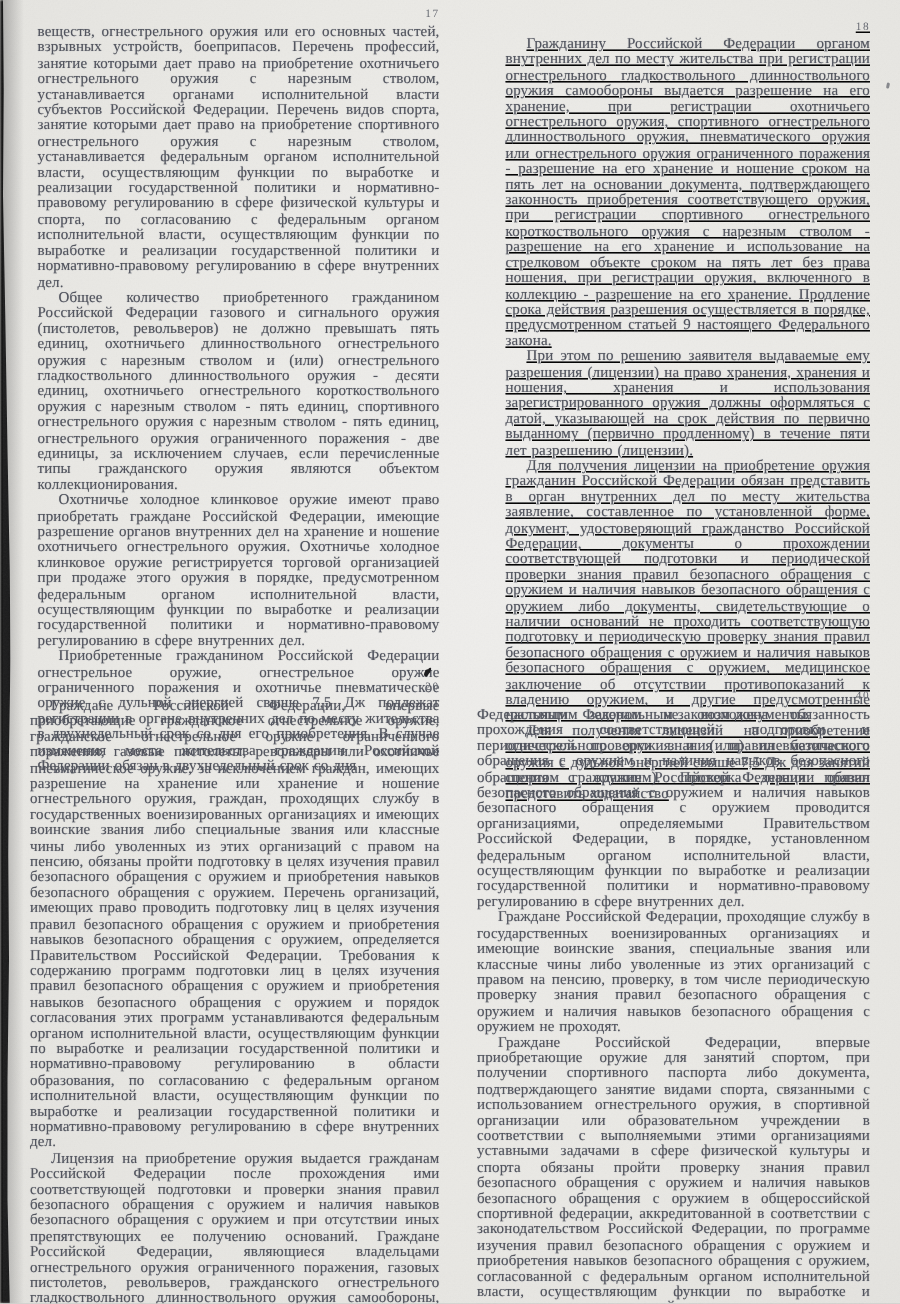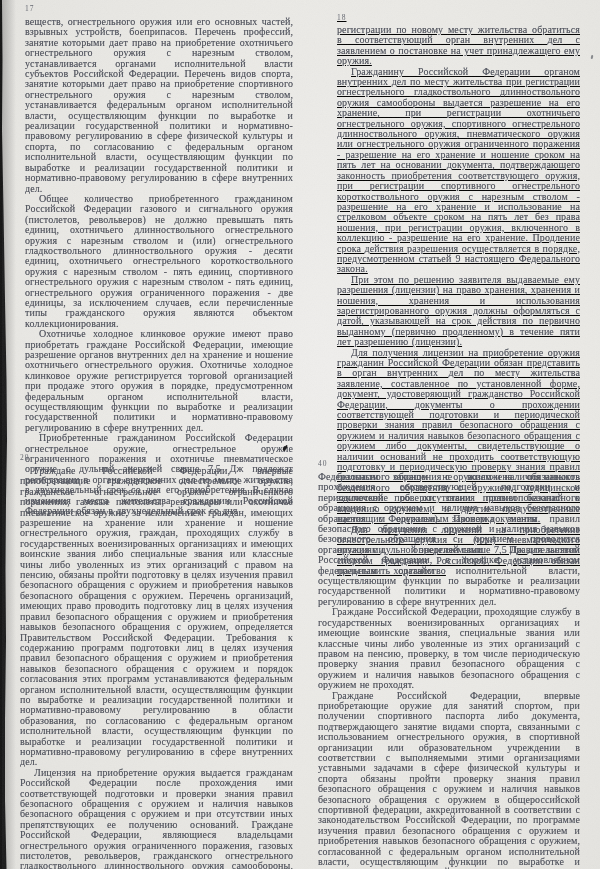--- a/index.html
+++ b/index.html
@@ -19,21 +19,21 @@
     clip-path:polygon(0 0,2px 0,2.5px 60px,2px 130px,3.5px 210px,5px 300px,6.5px 380px,7px 440px,6px 500px,5.5px 570px,6px 640px,5px 720px,5px 800px,6.5px 869px,0 869px);
     filter:blur(0.7px);
   }
   .edge-fade{
     position:absolute;left:2px;top:0;width:14px;height:869px;
     background:linear-gradient(to right, rgba(50,50,52,0.30), rgba(50,50,52,0));
     pointer-events:none;
   }
   .page-block{position:absolute;}
   .page-number{
-    display:block;text-align:left;
+    display:block;text-align:right;
     font-size:7.5px;line-height:9px;letter-spacing:1px;
     color:#63666f;margin:0 0 4px 0;
   }
   .page-text p{
     margin:0;padding:0;
     font-size:10px;line-height:10.4px;
     color:#50535d;
     text-align:justify;
     word-spacing:0.6px;letter-spacing:0.1px;
     text-shadow:0 0 0.6px rgba(80,84,94,0.55);
@@ -75,21 +75,20 @@
         <p class="">веществ, огнестрельного оружия или его основных частей, взрывных устройств, боеприпасов. Перечень профессий, занятие которыми дает право на приобретение охотничьего огнестрельного оружия с нарезным стволом, устанавливается органами исполнительной власти субъектов Российской Федерации. Перечень видов спорта, занятие которыми дает право на приобретение спортивного огнестрельного оружия с нарезным стволом, устанавливается федеральным органом исполнительной власти, осуществляющим функции по выработке и реализации государственной политики и нормативно-правовому регулированию в сфере физической культуры и спорта, по согласованию с федеральным органом исполнительной власти, осуществляющим функции по выработке и реализации государственной политики и нормативно-правовому регулированию в сфере внутренних дел.</p>
         <p class="indent">Общее количество приобретенного гражданином Российской Федерации газового и сигнального оружия (пистолетов, револьверов) не должно превышать пять единиц, охотничьего длинноствольного огнестрельного оружия с нарезным стволом и (или) огнестрельного гладкоствольного длинноствольного оружия - десяти единиц, охотничьего огнестрельного короткоствольного оружия с нарезным стволом - пять единиц, спортивного огнестрельного оружия с нарезным стволом - пять единиц, огнестрельного оружия ограниченного поражения - две единицы, за исключением случаев, если перечисленные типы гражданского оружия являются объектом коллекционирования.</p>
         <p class="indent">Охотничье холодное клинковое оружие имеют право приобретать граждане Российской Федерации, имеющие разрешение органов внутренних дел на хранение и ношение охотничьего огнестрельного оружия. Охотничье холодное клинковое оружие регистрируется торговой организацией при продаже этого оружия в порядке, предусмотренном федеральным органом исполнительной власти, осуществляющим функции по выработке и реализации государственной политики и нормативно-правовому регулированию в сфере внутренних дел.</p>
         <p class="indent">Приобретенные гражданином Российской Федерации огнестрельное оружие, огнестрельное оружие ограниченного поражения и охотничье пневматическое оружие с дульной энергией свыше 7,5 Дж подлежат регистрации в органе внутренних дел по месту жительства в двухнедельный срок со дня его приобретения. В случае изменения места жительства гражданин Российской Федерации обязан в двухнедельный срок со дня</p>
       </div>
   </div>
 
   <div class="page-block page-18">
     <span class="page-number">18</span>
     <div class="page-text">
-        <p class="">регистрации по новому месту жительства обратиться в соответствующий орган внутренних дел с заявлением о постановке на учет принадлежащего ему оружия.</p>
         <p class="indent">Гражданину Российской Федерации органом внутренних дел по месту жительства при регистрации огнестрельного гладкоствольного длинноствольного оружия самообороны выдается разрешение на его хранение, при регистрации охотничьего огнестрельного оружия, спортивного огнестрельного длинноствольного оружия, пневматического оружия или огнестрельного оружия ограниченного поражения - разрешение на его хранение и ношение сроком на пять лет на основании документа, подтверждающего законность приобретения соответствующего оружия, при регистрации спортивного огнестрельного короткоствольного оружия с нарезным стволом - разрешение на его хранение и использование на стрелковом объекте сроком на пять лет без права ношения, при регистрации оружия, включенного в коллекцию - разрешение на его хранение. Продление срока действия разрешения осуществляется в порядке, предусмотренном статьей 9 настоящего Федерального закона.</p>
         <p class="indent">При этом по решению заявителя выдаваемые ему разрешения (лицензии) на право хранения, хранения и ношения, хранения и использования зарегистрированного оружия должны оформляться с датой, указывающей на срок действия по первично выданному (первично продленному) в течение пяти лет разрешению (лицензии).</p>
         <p class="indent">Для получения лицензии на приобретение оружия гражданин Российской Федерации обязан представить в орган внутренних дел по месту жительства заявление, составленное по установленной форме, документ, удостоверяющий гражданство Российской Федерации, документы о прохождении соответствующей подготовки и периодической проверки знания правил безопасного обращения с оружием и наличия навыков безопасного обращения с оружием либо документы, свидетельствующие о наличии оснований не проходить соответствующую подготовку и периодическую проверку знания правил безопасного обращения с оружием и наличия навыков безопасного обращения с оружием, медицинское заключение об отсутствии противопоказаний к владению оружием, и другие предусмотренные настоящим Федеральным законом документы.</p>
         <p class="indent">Для получения лицензий на приобретение огнестрельного оружия и (или) пневматического оружия с дульной энергией свыше 7,5 Дж для занятий спортом гражданин Российской Федерации обязан представить ходатайство</p>
       </div>
   </div>
 
   <div class="page-block page-19">
     <span class="page-number">20</span>
     <div class="page-text">

